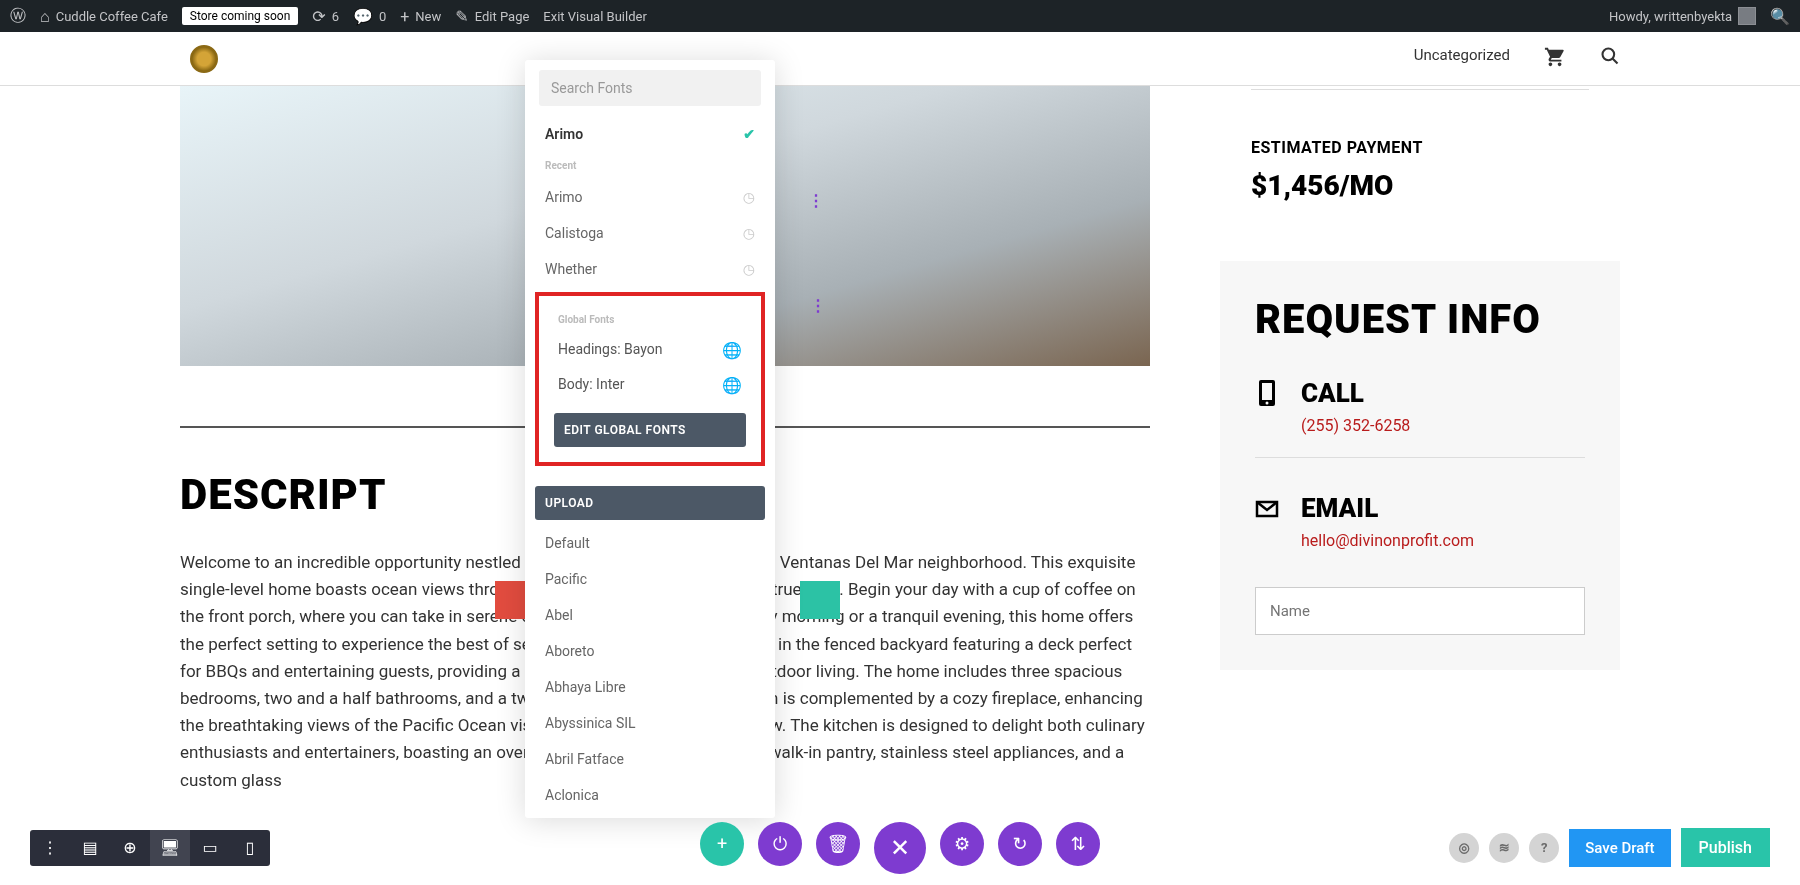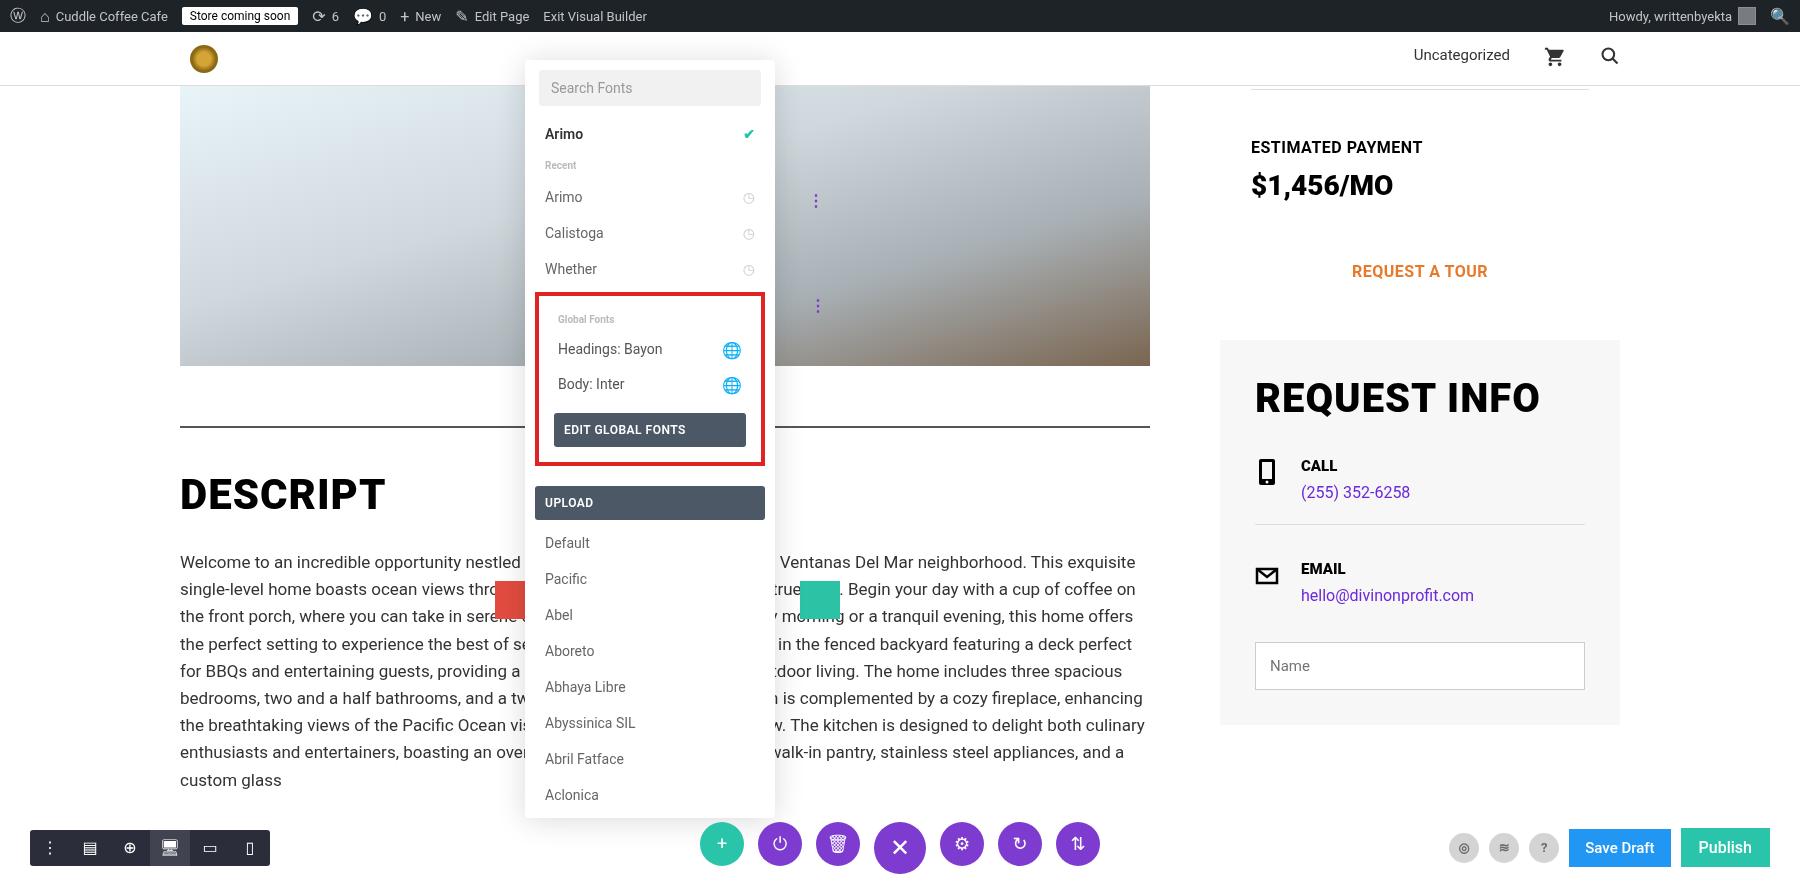--- a/index.html
+++ b/index.html
@@ -38,22 +38,22 @@
 .est-label { font-size: 16px; font-weight: 700; letter-spacing: 0.5px; margin-top: 48px; }
 .est-price { font-size: 28px; font-weight: 900; margin-top: 12px; }
 .tour-btn { color: #e8792b; font-weight: 700; font-size: 16px; margin-top: 60px; text-align: center; letter-spacing: 0.5px; }
 .sidebar-divider { border-top: 1px solid #ddd; margin-top: 2px; }
 
 .request-info-card { background: #f7f7f7; margin-top: 58px; padding: 35px; }
 .request-title { font-size: 40px; font-weight: 900; letter-spacing: 1px; }
 .contact-row { display: flex; gap: 22px; margin-top: 35px; padding-bottom: 22px; border-bottom: 1px solid #ddd; }
 .contact-row.last { border-bottom: none; }
 .contact-icon { width: 24px; height: 30px; }
-.contact-label { font-size: 15px; font-weight: 900; }
-.contact-value { font-size: 16px; color: #6d28d9; margin-top: 8px; }
+.contact-label { font-size: 26px; font-weight: 900; }
+.contact-value { font-size: 16px; color: #b91c1c; margin-top: 8px; }
 .name-input { width: 100%; padding: 14px; border: 1px solid #ccc; background: #fff; margin-top: 15px; font-size: 15px; color: #999; }
 
 
 .font-dropdown { position: absolute; top: 60px; left: 525px; width: 250px; background: #fff; box-shadow: 0 2px 30px rgba(0,0,0,0.15); z-index: 100; border-radius: 3px; padding-bottom: 5px; }
 .font-search { margin: 10px 14px; padding: 10px 12px; background: #f1f1f1; border-radius: 3px; color: #999; font-size: 14px; }
 .font-item { padding: 10px 20px; font-size: 14px; color: #666; display: flex; justify-content: space-between; align-items: center; cursor: pointer; }
 .font-item.selected { font-weight: 600; color: #333; }
 .font-item .check { color: #29c4a9; font-weight: bold; }
 .font-item .clock { color: #ccc; }
 .font-section-label { padding: 8px 20px; font-size: 10px; color: #bbb; font-weight: 700; }
@@ -141,21 +141,20 @@
   <div class="kebab" style="top:105px;left:808px">⋮</div>
   <div class="kebab" style="top:210px;left:810px">⋮</div>
   <div class="teal-box"></div>
   <div class="red-box"></div>
 
   <div class="right-sidebar">
     <div class="sidebar-card">
       <div class="sidebar-divider"></div>
       <div class="est-label">ESTIMATED PAYMENT</div>
       <div class="est-price">$1,456/MO</div>
-      <div class="tour-btn">REQUEST A TOUR</div>
     </div>
     <div class="request-info-card">
       <div class="request-title">REQUEST INFO</div>
       <div class="contact-row">
         <svg class="contact-icon" viewBox="0 0 24 30" fill="#000">
             <rect x="4" y="2" width="16" height="26" rx="2"></rect>
             <rect x="7" y="5" width="10" height="17" fill="#f7f7f7"></rect>
             <circle cx="12" cy="25" r="1.5" fill="#f7f7f7"></circle>
           </svg>
         <div>

